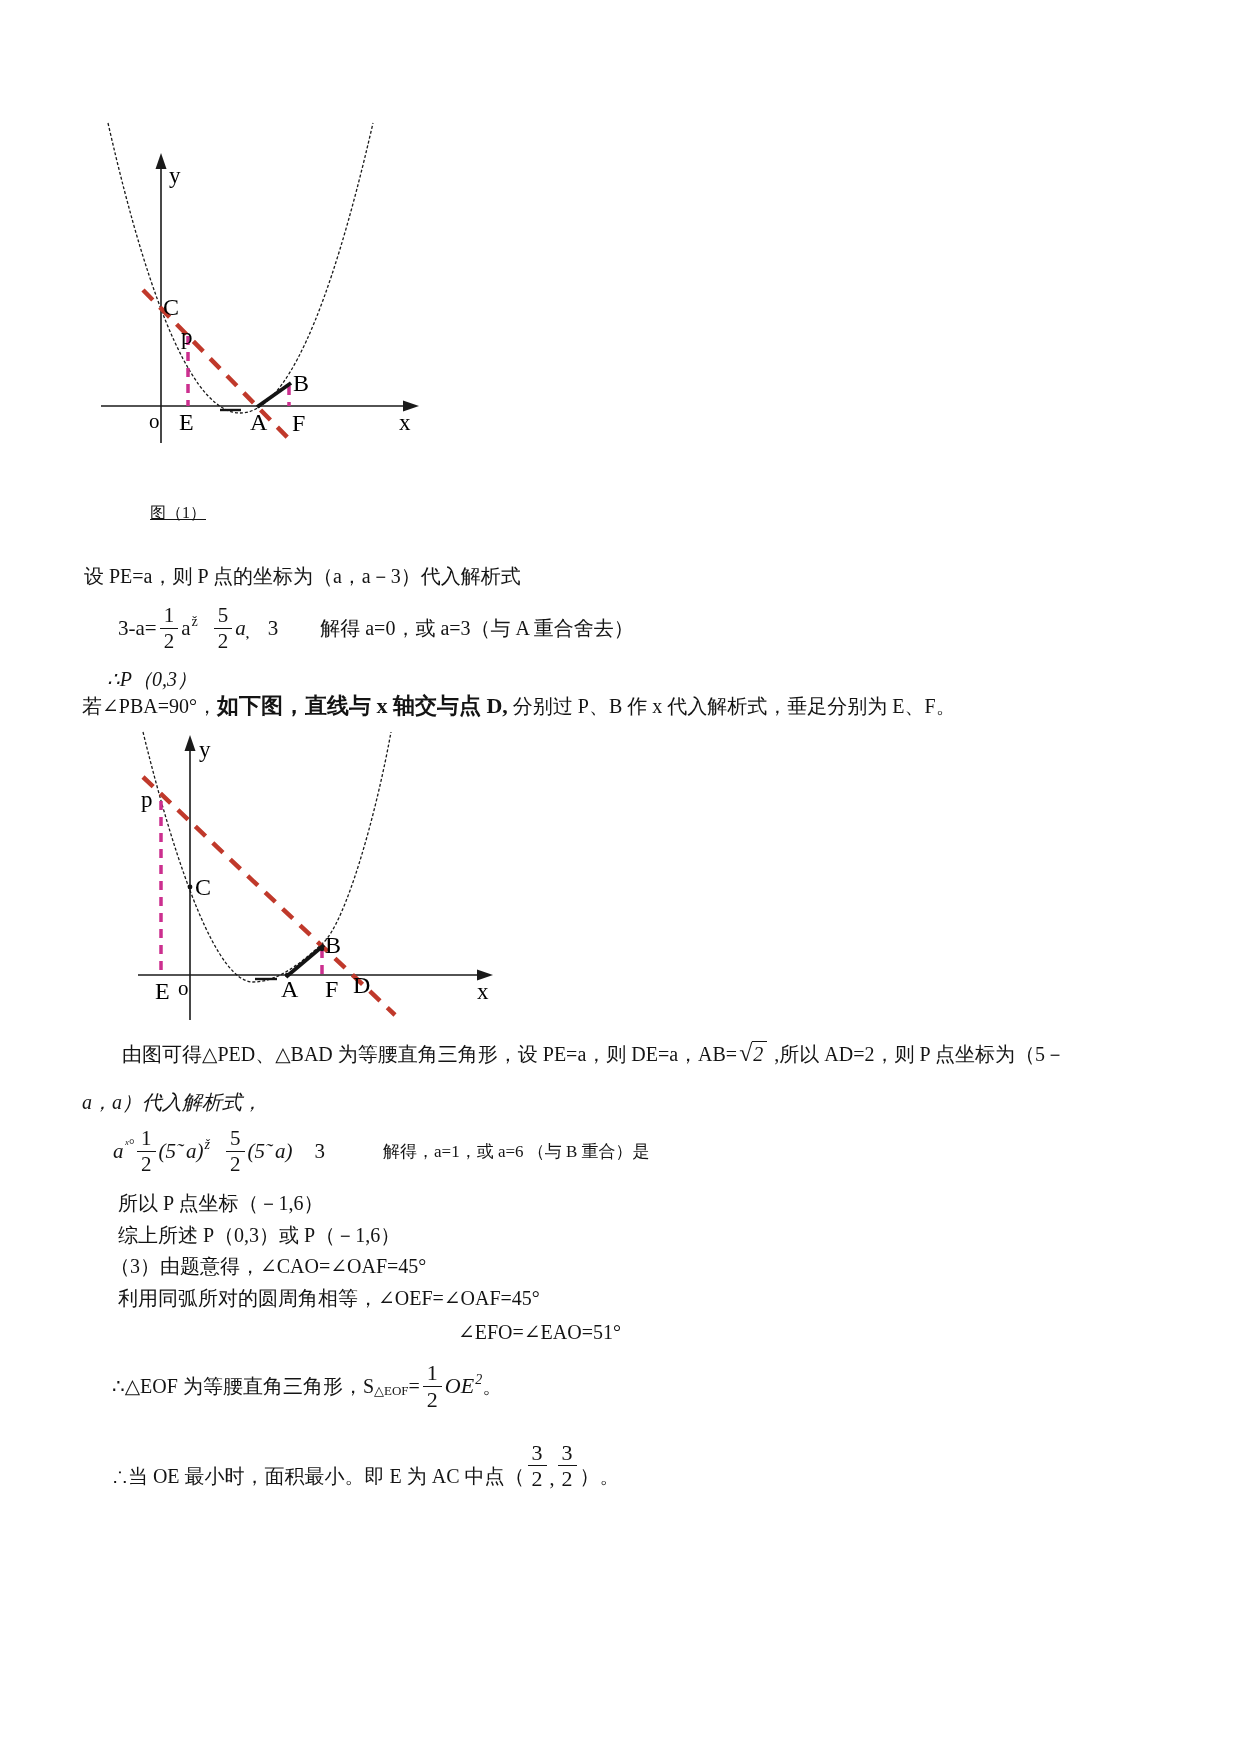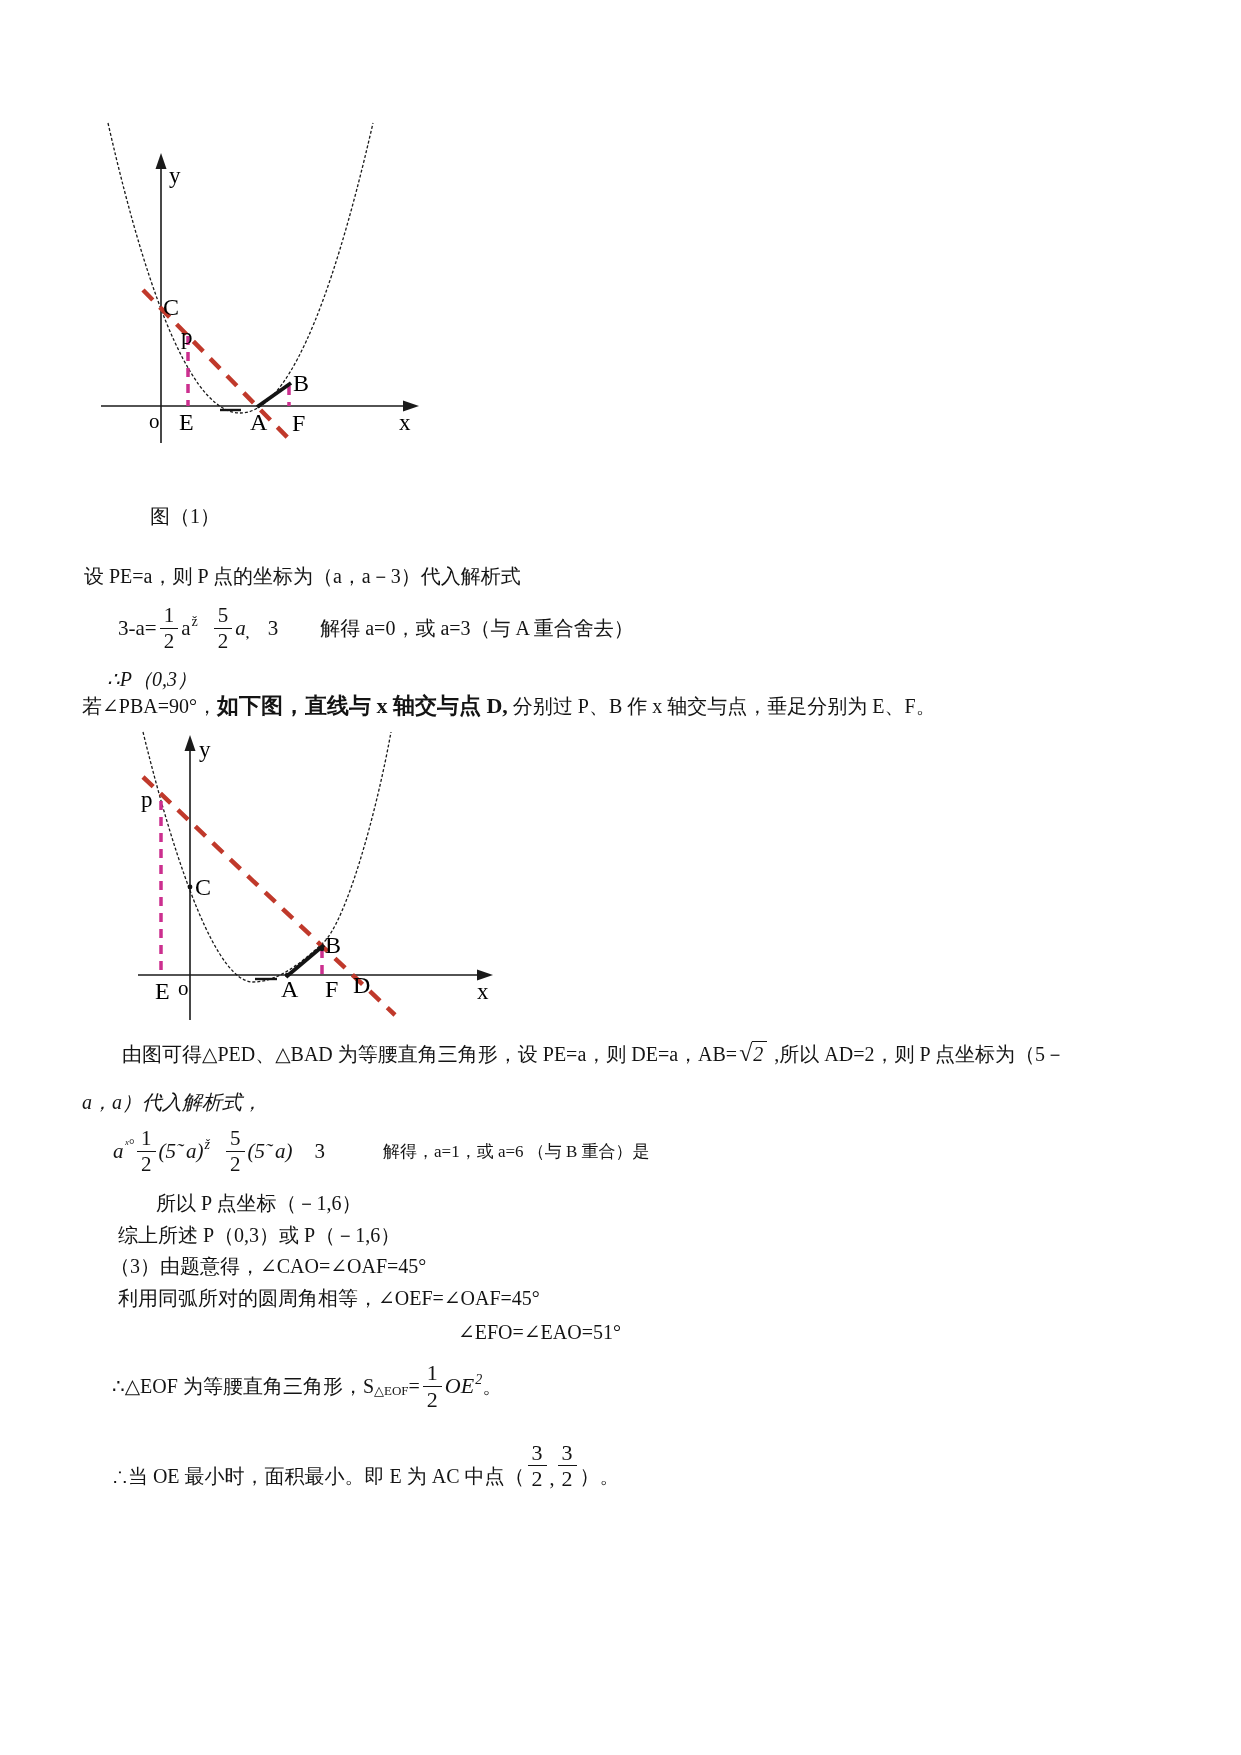--- a/index.html
+++ b/index.html
@@ -7,21 +7,21 @@
     position:relative;
     width:1241px;height:1755px;
     background:#ffffff;
     font-family:"Liberation Serif","DejaVu Serif",serif;
     color:#141414;
     overflow:hidden;
   }
   .abs{position:absolute;white-space:nowrap;}
   .txt{font-size:20px;line-height:1.25;}
   .lg{font-size:22px;font-weight:bold;}
-  .caption{font-size:20px;}
+  .caption{font-size:16px;text-decoration:underline;}
   .frow{display:flex;align-items:center;font-size:21px;}
   .frac{display:inline-flex;flex-direction:column;align-items:center;line-height:1.05;margin:0 3px;}
   .frac .fnum{border-bottom:1.6px solid #141414;padding:0 4px 1px 4px;}
   .frac .fden{padding-top:1px;}
   .sup{font-size:14px;position:relative;top:-9px;margin-left:1px;}
   .subsm{font-size:13px;position:relative;top:5px;letter-spacing:0;}
   .var{font-style:italic;}
   .g1{margin-left:16px;}
   .g2{margin-left:22px;}
   .res1{margin-left:42px;font-size:20px;}
@@ -83,21 +83,21 @@
         <span class="fden">2</span>
       </span>
     <span class="var">a̦</span>
     <span class="g2">3</span>
     <span class="res1">解得 a=0，或 a=3（与 A 重合舍去）</span>
   </div>
 
   <div class="abs txt var" style="left:107px;top:667px;">∴P（0,3）</div>
 
   <div class="abs txt" style="left:82px;top:692px;">
-    <span>若∠PBA=90°，</span><span class="lg">如下图，直线与 x 轴交与点 D,</span><span> 分别过 P、B 作 x 轴交与点，垂足分别为 E、F。</span>
+    <span>若∠PBA=90°，</span><span class="lg">如下图，直线与 x 轴交与点 D,</span><span> 分别过 P、B 作 x 代入解析式，垂足分别为 E、F。</span>
   </div>
 
   <div class="abs" style="left:133px;top:725px;">
     <svg width="372" height="302" viewBox="0 0 372 302">
 
       <path d="M 10,7 C 45,150 85,257 120,257 C 145,257 168,238 190,218 C 212,198 242,95 258,7" fill="none" stroke="#1a1a1a" stroke-width="1.3" stroke-dasharray="3,2"></path>
 
       <line x1="57" y1="20" x2="57" y2="295" stroke="#1a1a1a" stroke-width="1.6"></line>
       <polygon points="57,10 51.5,26 62.5,26" fill="#1a1a1a"></polygon>
       <line x1="5" y1="250" x2="350" y2="250" stroke="#1a1a1a" stroke-width="1.6"></line>
@@ -149,21 +149,21 @@
         <span class="fnum">5</span>
         <span class="fden">2</span>
       </span>
     <span class="var">(5̃</span>
     <span class="sp8"></span>
     <span class="var">a)</span>
     <span class="g2">3</span>
     <span class="res2">解得，a=1，或 a=6 （与 B 重合）是</span>
   </div>
 
-  <div class="abs txt" style="left:118px;top:1191px;margin-left:38px;">所以 P 点坐标（－1,6）</div>
+  <div class="abs txt" style="left:118px;top:1191px;">所以 P 点坐标（－1,6）</div>
   <div class="abs txt" style="left:118px;top:1223px;">综上所述 P（0,3）或 P（－1,6）</div>
   <div class="abs txt" style="left:110px;top:1254px;">（3）由题意得，∠CAO=∠OAF=45°</div>
   <div class="abs txt" style="left:118px;top:1286px;">利用同弧所对的圆周角相等，∠OEF=∠OAF=45°</div>
   <div class="abs txt" style="left:458px;top:1320px;">∠EFO=∠EAO=51°</div>
 
   <div class="abs frow" style="left:112px;top:1356px;height:60px;font-size:20px;">
     <span>∴△EOF 为等腰直角三角形，S</span>
       <span class="subsm">△EOF</span>
       <span>=</span>
     <span class="frac" style="font-size:22px;">

